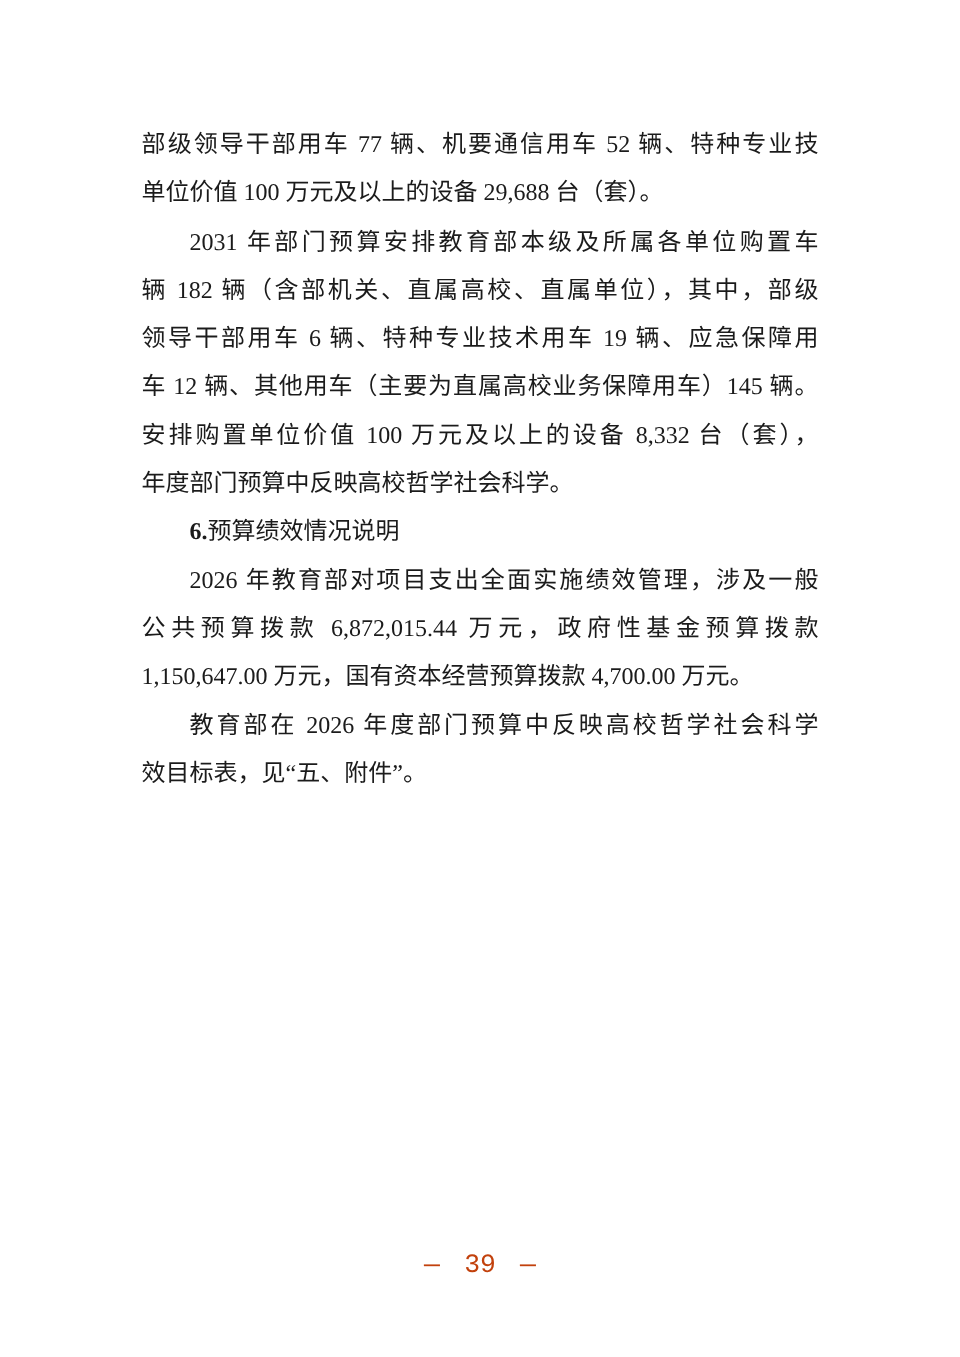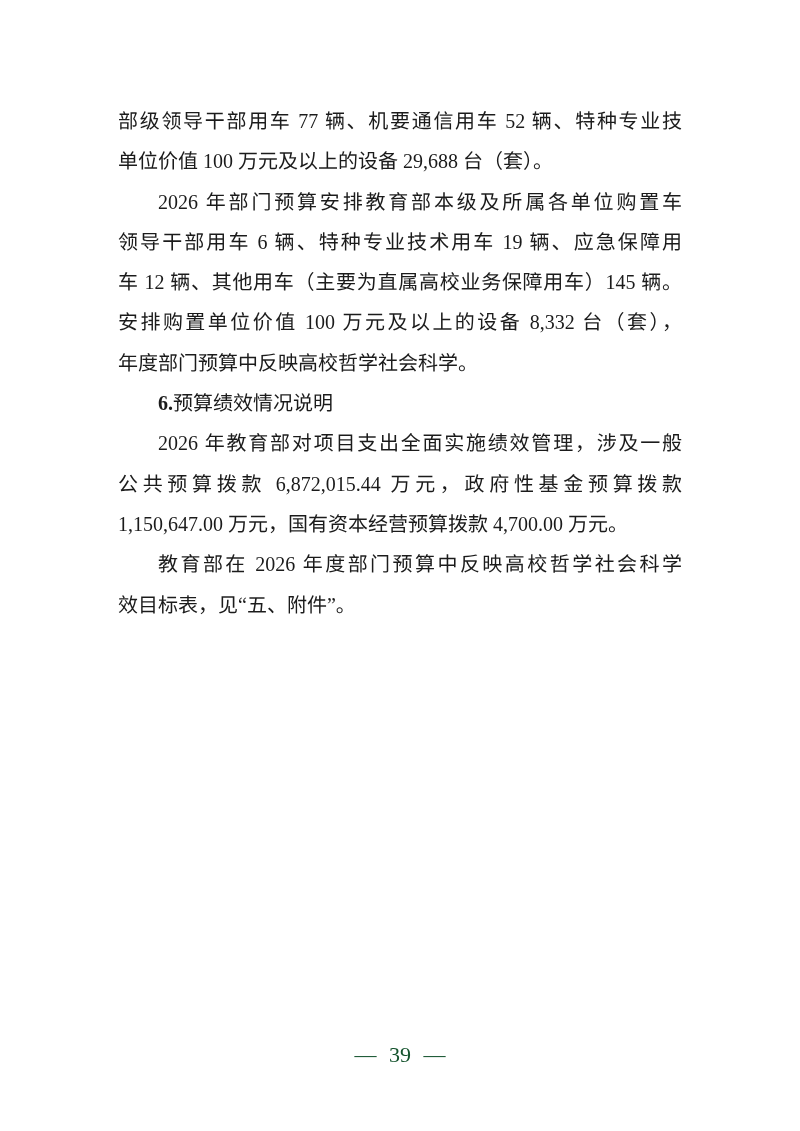--- a/index.html
+++ b/index.html
@@ -44,31 +44,33 @@
     font-weight: bold;
   }
   .footer {
     position: absolute;
     left: 0;
     top: 1042px;
     width: 800px;
     text-align: center;
     font-size: 22px;
     word-spacing: 7px;
-    color: #14532d;
+    color: #c2410c;
+    font-family: Liberation Mono, monospace;
   }
 </style>
 </head>
 <body>
 
 <div class="page">
   <main class="content">
       <div class="line j">部级领导干部用车 77 辆、机要通信用车 52 辆、特种专业技</div>
       <div class="line">单位价值 100 万元及以上的设备 29,688 台（套）。</div>
-      <div class="line j ind">2026 年部门预算安排教育部本级及所属各单位购置车</div>
+      <div class="line j ind">2031 年部门预算安排教育部本级及所属各单位购置车</div>
+      <div class="line j">辆 182 辆（含部机关、直属高校、直属单位），其中，部级</div>
       <div class="line j">领导干部用车 6 辆、特种专业技术用车 19 辆、应急保障用</div>
       <div class="line j">车 12 辆、其他用车（主要为直属高校业务保障用车）145 辆。</div>
       <div class="line j">安排购置单位价值 100 万元及以上的设备 8,332 台（套），</div>
       <div class="line">年度部门预算中反映高校哲学社会科学。</div>
       <div class="line ind"><span class="b">6.</span><span>预算绩效情况说明</span></div>
       <div class="line j ind">2026 年教育部对项目支出全面实施绩效管理，涉及一般</div>
       <div class="line j">公共预算拨款 6,872,015.44 万元，政府性基金预算拨款</div>
       <div class="line">1,150,647.00 万元，国有资本经营预算拨款 4,700.00 万元。</div>
       <div class="line j ind">教育部在 2026 年度部门预算中反映高校哲学社会科学</div>
       <div class="line">效目标表，见“五、附件”。</div>

